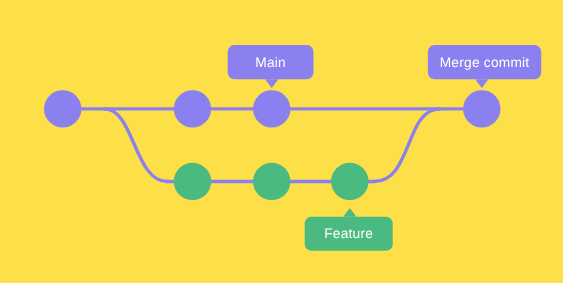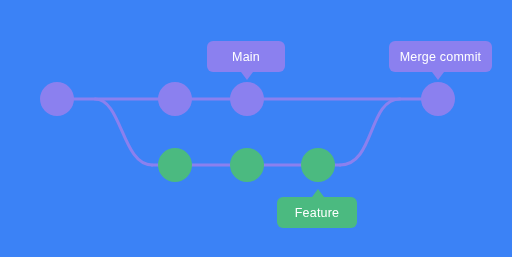--- a/index.html
+++ b/index.html
@@ -11,21 +11,21 @@
     width: 512px;
     height: 257px;
     background: #f7f7f5;
     font-family: "Liberation Sans", sans-serif;
     overflow: hidden;
   }
   #diagram-root {
     position: relative;
     width: 512px;
     height: 257px;
-    background: #3b82f6;
+    background: #fde047;
   }
   #git-graph-svg {
     position: absolute;
     left: 0;
     top: 0;
     width: 512px;
     height: 257px;
     display: block;
   }
   .label-text {

